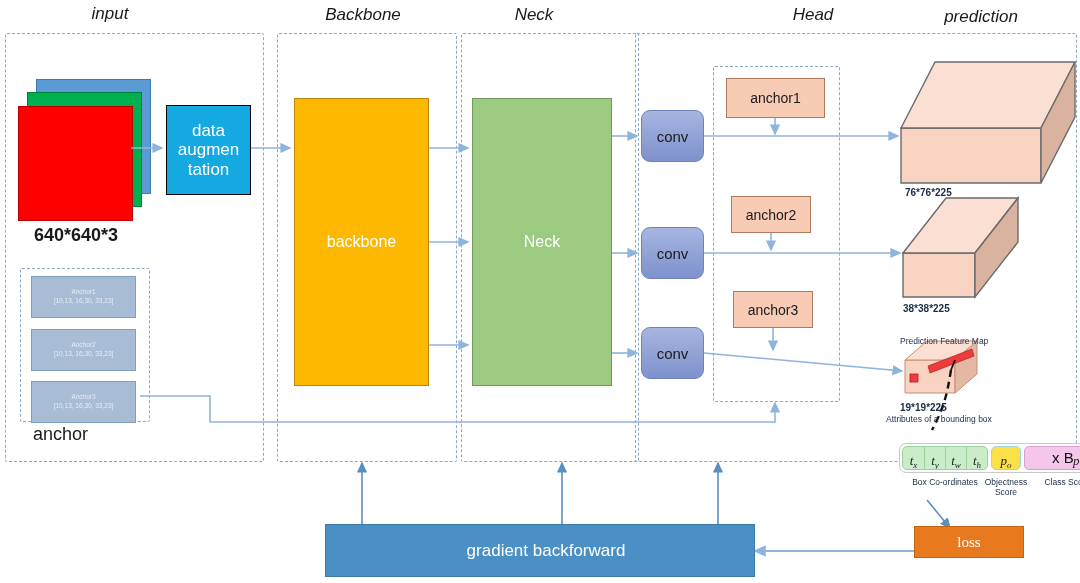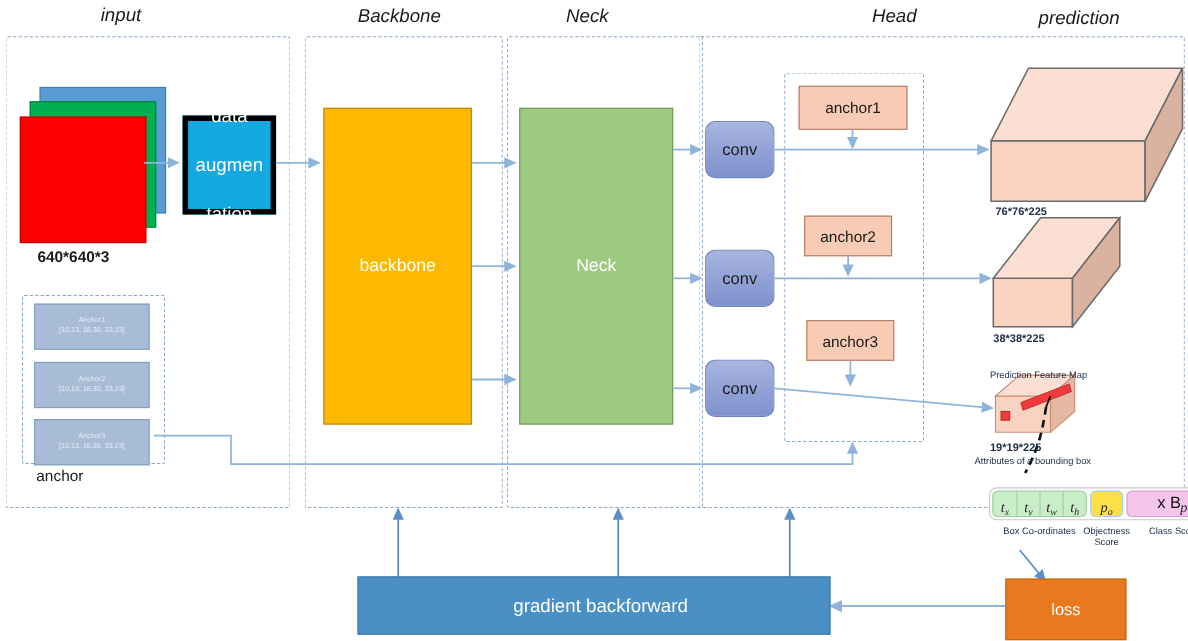--- a/index.html
+++ b/index.html
@@ -8,35 +8,35 @@
   .abs{position:absolute;}
   
   .sec-title{position:absolute;font-size:17px;color:#1a1a1a;text-align:center;white-space:nowrap;font-style:italic;}
   
   .panel{position:absolute;border:1.5px dashed #8aa8c8;border-radius:2px;
          background:transparent;}
   
   .box{position:absolute;display:flex;align-items:center;justify-content:center;
        text-align:center;box-sizing:border-box;}
   .box-aug{background:#14a9e0;color:#fff;font-size:17px;line-height:1.12;
-           border:5px solid #000000;gap:25px;}
+           border:1px solid #000000;}
   .box-backbone{background:#fcb900;color:#fff;font-size:16px;border:1px solid #b8860b;}
   .box-neck{background:#9dca81;color:#fff;font-size:16px;border:1px solid #6f9a58;}
   .box-conv{background:linear-gradient(180deg,#a7b5e0 0%,#8e9fd4 60%,#7f92cc 100%);
             color:#1a1a1a;font-size:15px;border:1px solid #6f82bd;border-radius:9px;}
   .box-anchorh{background:#f8cbb4;color:#1a1a1a;font-size:14px;border:1px solid #b07a5e;}
   .box-anchorl{background:#a8bcd6;color:#e6eef7;font-size:6.5px;line-height:1.35;
                border:1px solid #7f9ec0;flex-direction:column;}
   .box-grad{background:#4a90c4;color:#fff;font-size:17px;border:1px solid #3c7ba8;}
   .box-loss{background:#e8791f;color:#fff;font-size:15px;border:1px solid #c1650f;}
   
   .img-b{background:#5b9bd5;border:1px solid #3f7cb0;}
   .img-g{background:#00b050;border:1px solid #00803a;}
   .img-r{background:#ff0000;border:1px solid #c00000;}
-  .cap{position:absolute;font-size:14px;color:#1a1a1a;white-space:nowrap;}
+  .cap{position:absolute;font-size:18px;color:#1a1a1a;white-space:nowrap;}
   .cap-sm{position:absolute;font-size:8.5px;color:#1a2b45;white-space:nowrap;}
   .cap-md{position:absolute;font-size:10px;color:#1a2b45;white-space:nowrap;font-weight:600;}
   
   #attr-strip{position:absolute;display:flex;align-items:center;
               border:1.5px solid #c9c9c9;border-radius:7px;background:#fdfdfd;padding:2px;}
   .cell{height:22px;min-width:21px;display:flex;align-items:flex-end;justify-content:center;
         font-family:Liberation Serif, serif;font-style:italic;font-size:13px;
         color:#222;box-sizing:border-box;}
   .grp{display:flex;border-radius:5px;overflow:hidden;}
   .grp-coord{background:#c9ecc9;border:1px solid #9fcf9f;}
@@ -208,13 +208,13 @@
 
   </div>
 </div>
 <div class="xb" style="left:1052px;top:449px;">x B</div>
 <div class="cap-sm" style="left: 912.164px; top: 477px;">Box Co-ordinates</div>
 
 <div class="cap-sm" style="left: 979px; top: 477px; width: 54px; text-align: center; line-height: 1.2; white-space: normal;">Objectness Score</div>
 <div class="cap-sm" style="left: 1044.46px; top: 477px; display: block;">Class Scores</div>
 
 <div class="box box-grad" style="left:325px;top:524px;width:430px;height:53px;padding-left:12px;">gradient backforward</div>
-<div class="box box-loss" style="left:914px;top:526px;width:110px;height:56px;">loss</div>
+<div class="box box-loss" style="left:914px;top:526px;width:110px;height:32px;font-family:Liberation Serif, serif;">loss</div>
 
 </body></html>

